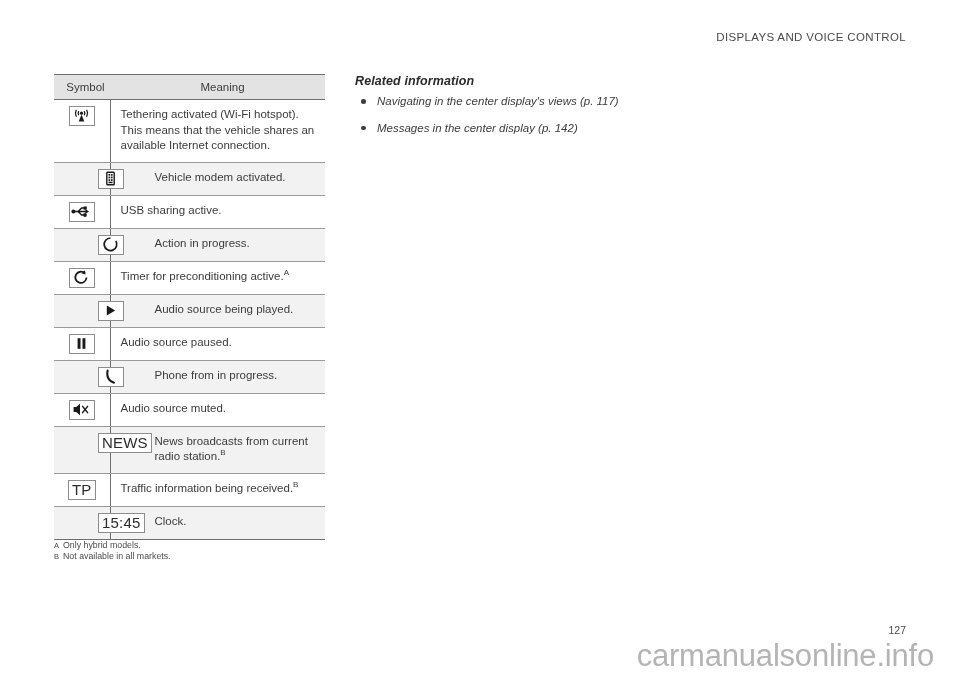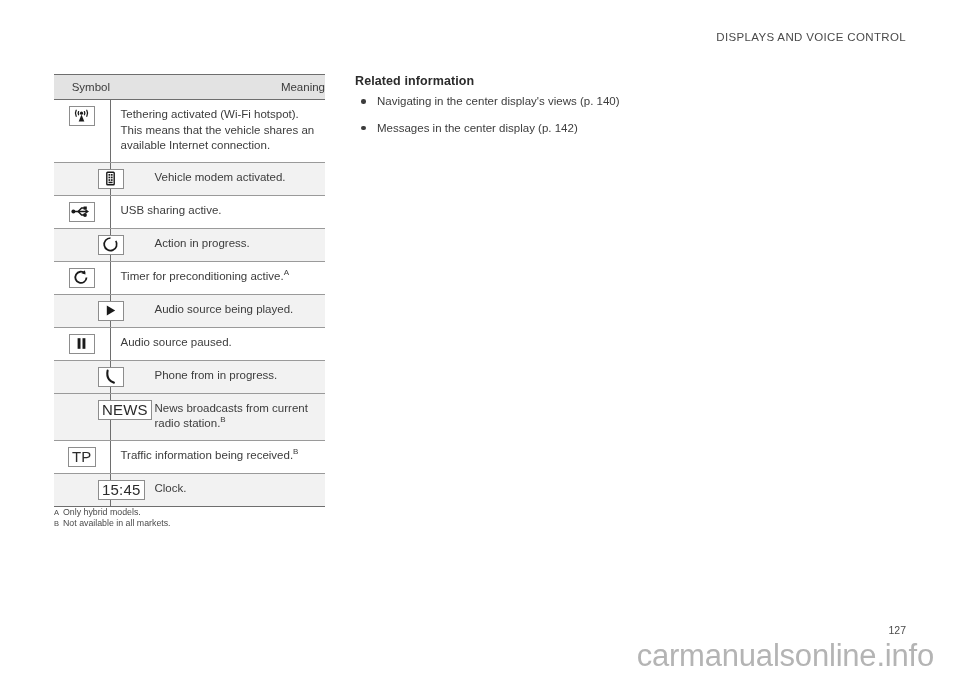--- a/index.html
+++ b/index.html
@@ -38,39 +38,40 @@
     position: absolute;
     left: 0;
     top: 0;
     width: 271px;
   }
   .col-right {
     position: absolute;
     left: 301px;
     top: 0;
     width: 300px;
+    font-style: italic;
   }
 
   
   table.symbol-table {
     border-collapse: collapse;
     width: 271px;
     table-layout: fixed;
     border-top: 1.4px solid #6e6e6e;
     border-bottom: 1.4px solid #6e6e6e;
   }
   table.symbol-table col.c-sym { width: 56px; }
   table.symbol-table col.c-mean { width: 215px; }
 
   table.symbol-table th {
     background: #e3e3e3;
     font-weight: normal;
     font-size: 11.5px;
     color: #3c3c3c;
-    text-align: right;
+    text-align: center;
     padding: 6px 0 6px 8px;
     border-bottom: 1.2px solid #6e6e6e;
     vertical-align: middle;
   }
   table.symbol-table th.th-sym { padding-left: 7px; }
   table.symbol-table th.th-mean { padding-left: 10px; }
 
   table.symbol-table td {
     font-size: 11.5px;
     color: #3c3c3c;
@@ -332,20 +333,36 @@
               <svg width="23" height="17" viewBox="0 0 23 17">
                 <path d="M8.6 2.6 C8.0 5.6 8.3 9.0 10.0 11.4 C11.5 13.5 13.3 14.3 14.9 14.6" fill="none" stroke="#1a1a1a" stroke-width="2.1" stroke-linecap="round"></path>
               </svg>
             </span>
           </td>
           <td>
             <span>Phone from in progress.</span>
           </td>
         </tr>
 
+        <tr>
+          <td class="cell-sym">
+            <span class="chip chip-box">
+              <svg width="23" height="17" viewBox="0 0 23 17">
+                <path d="M3.6 6.0 H6.2 L10.0 2.8 V14.2 L6.2 11.0 H3.6 Z" fill="#1a1a1a"></path>
+                <g stroke="#1a1a1a" stroke-width="1.5" stroke-linecap="round">
+                  <path d="M12.6 5.4 L17.6 11.6"></path>
+                  <path d="M17.6 5.4 L12.6 11.6"></path>
+                </g>
+              </svg>
+            </span>
+          </td>
+          <td>
+            <span>Audio source muted.</span>
+          </td>
+        </tr>
 
         <tr class="shade">
           <td class="cell-sym">
             <span class="chip-text">NEWS</span>
           </td>
           <td>
             <span>News broadcasts from current radio station.</span><sup class="fn">B</sup>
           </td>
         </tr>
 
@@ -379,21 +396,21 @@
       </div>
     </div>
 
   </div>
 
   <div class="col-right">
     <h2 class="rel-title">Related information</h2>
     <ul class="rel-list">
       <li>
         <span class="bullet"></span>
-        <span>Navigating in the center display's views (p. 140)</span>
+        <span>Navigating in the center display's views (p. 117)</span>
       </li>
       <li>
         <span class="bullet"></span>
         <span>Messages in the center display (p. 142)</span>
       </li>
     </ul>
   </div>
 
 </div>
 

